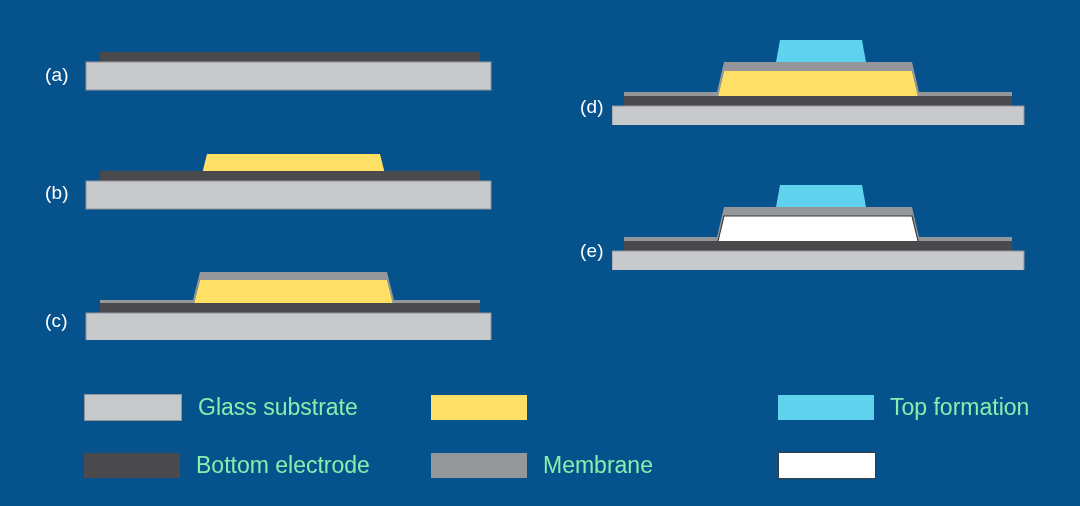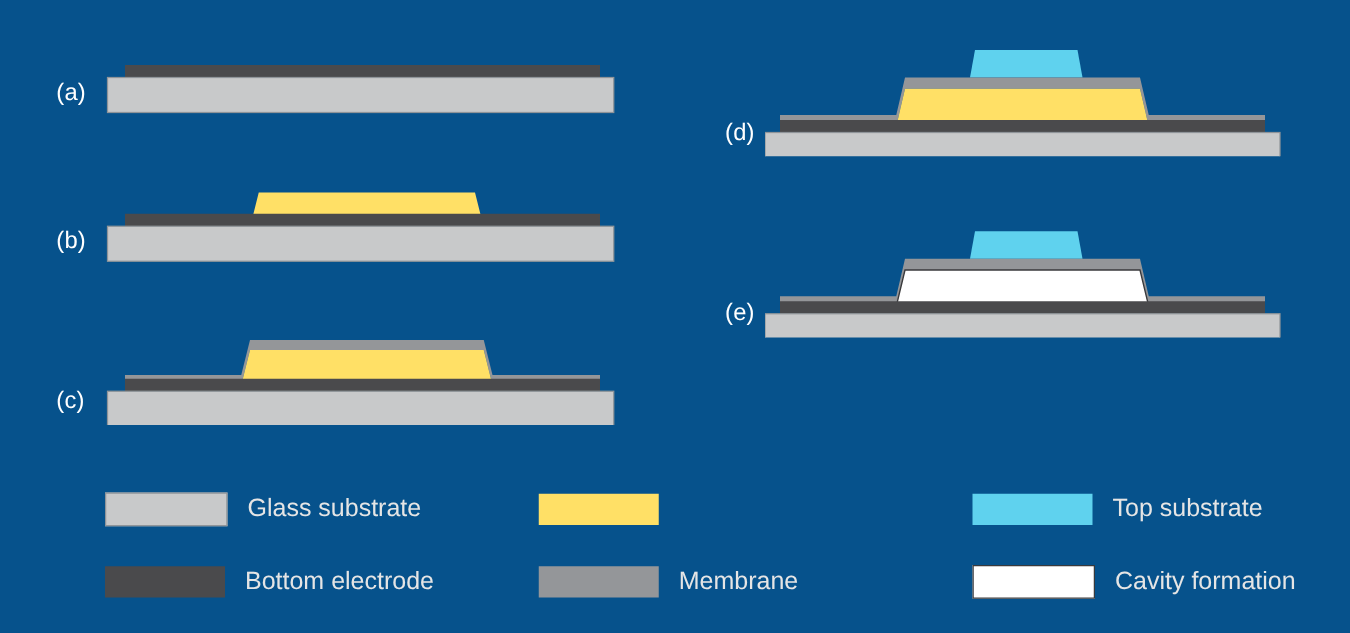--- a/index.html
+++ b/index.html
@@ -57,22 +57,22 @@
     height: 26px;
   }
   .legend-row.r1 { top: 6px; }
   .legend-row.r2 { top: 64px; }
   .swatch {
     width: 96px;
     height: 25px;
     flex: 0 0 auto;
   }
   .legend-text {
-    color: #e5e5e5;
-    font-size: 20px;
+    color: #86efac;
+    font-size: 23px;
     margin-left: 16px;
     white-space: nowrap;
     font-family: "Liberation Sans", sans-serif;
   }
 </style>
 </head>
 <body>
 
 <div id="figure">
 
@@ -142,23 +142,22 @@
       </div>
       <div class="legend-row r2">
         <div class="swatch" style="background:#949699;"></div>
         <div class="legend-text">Membrane</div>
       </div>
     </div>
 
     <div class="legend-col c3">
       <div class="legend-row r1">
         <div class="swatch" style="background:#5fd2ee;"></div>
-        <div class="legend-text">Top substrate</div>
+        <div class="legend-text">Top formation</div>
       </div>
       <div class="legend-row r2">
         <div class="swatch" style="background:#ffffff; border:1.5px solid #3a3a3c;"></div>
-        <div class="legend-text">Cavity formation</div>
       </div>
     </div>
 
   </div>
 
 </div>
 
 </body></html>

